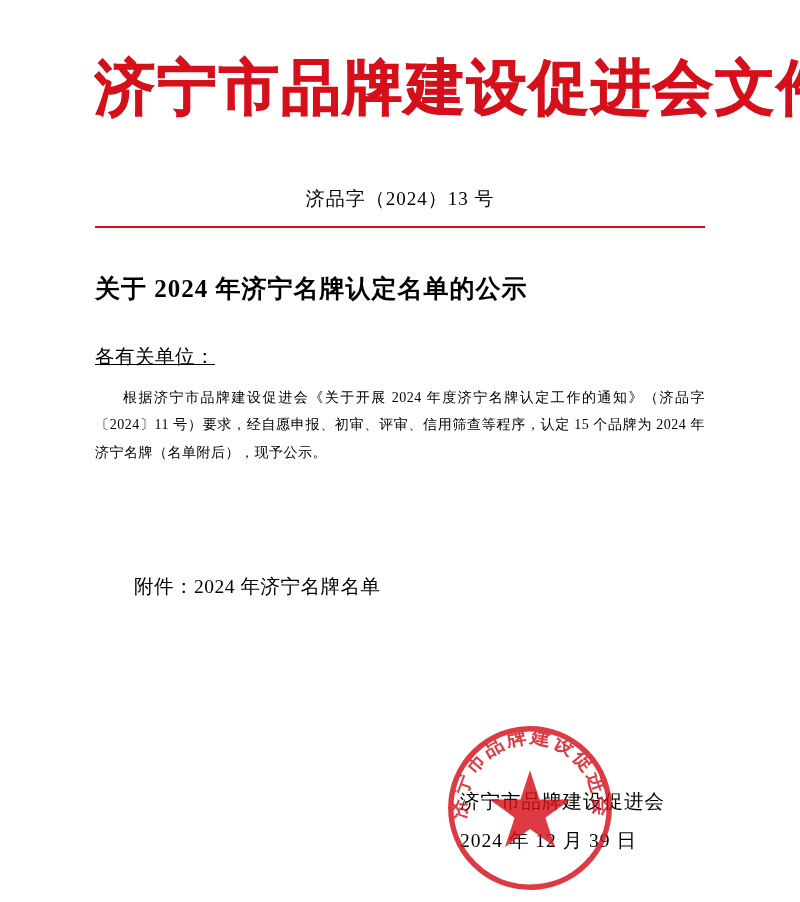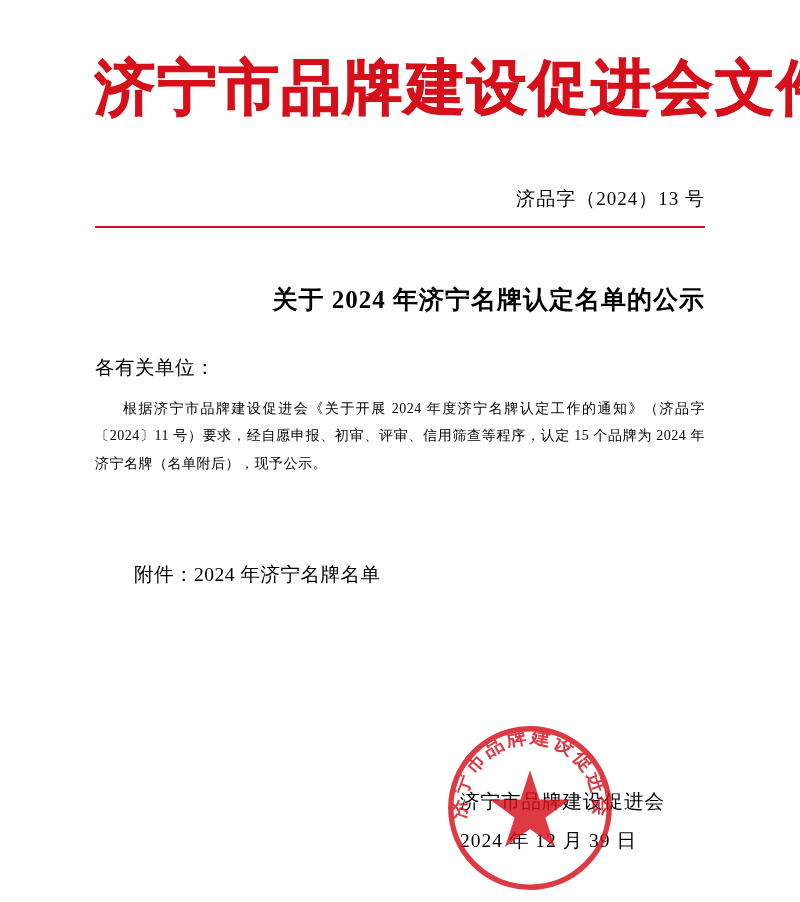--- a/index.html
+++ b/index.html
@@ -34,59 +34,60 @@
     font-family: "Liberation Serif", "DejaVu Serif", serif;
     font-weight: bold;
     font-size: 60px;
     letter-spacing: 2px;
     line-height: 1.2;
     white-space: nowrap;
     -webkit-text-stroke: 1px #d6101b;
   }
 
   .doc-number {
-    text-align: right;
+    text-align: center;
     font-size: 19px;
     margin-top: 62px;
     letter-spacing: 1px;
   }
 
   .red-rule {
     margin-top: 14px;
     height: 2px;
     background: #d6101b;
     width: 100%;
   }
 
   
   .doc-title {
-    text-align: right;
+    text-align: left;
     font-size: 25px;
     font-weight: bold;
-    margin-top: 55px;
+    margin-top: 44px;
     letter-spacing: 1px;
   }
 
   
   .salutation {
     margin-top: 38px;
     font-size: 19.5px;
     letter-spacing: 0.5px;
+    text-decoration: underline;
   }
   .para {
     margin-top: 14px;
     font-size: 14px;
     line-height: 1.95;
     text-indent: 2em;
     text-align: justify;
     letter-spacing: 0.5px;
   }
 
   .attachment {
-    margin-top: 84px;
+    margin-top: 107px;
     font-size: 19.5px;
     text-indent: 2em;
     letter-spacing: 0.5px;
   }
 
   
   .sign-block {
     position: absolute;
     right: 135px;
     bottom: 42px;

